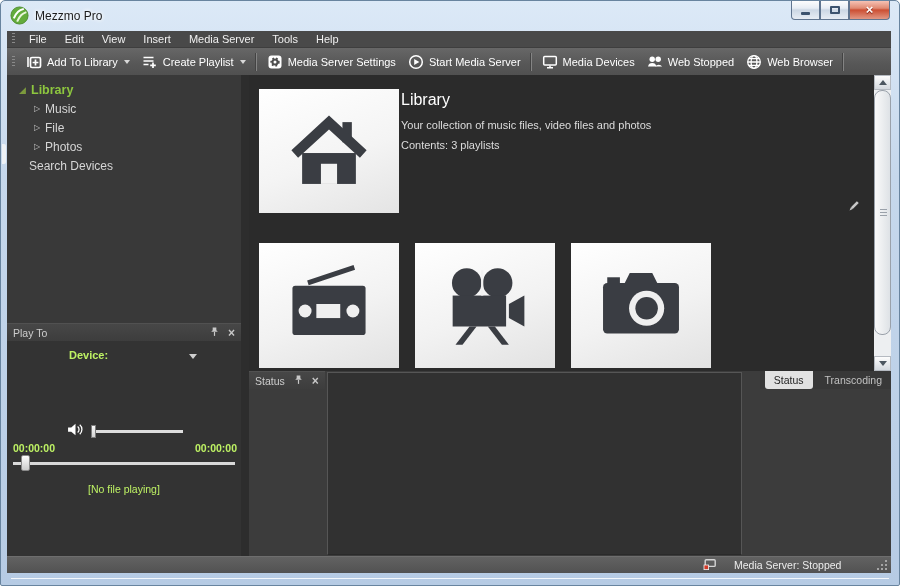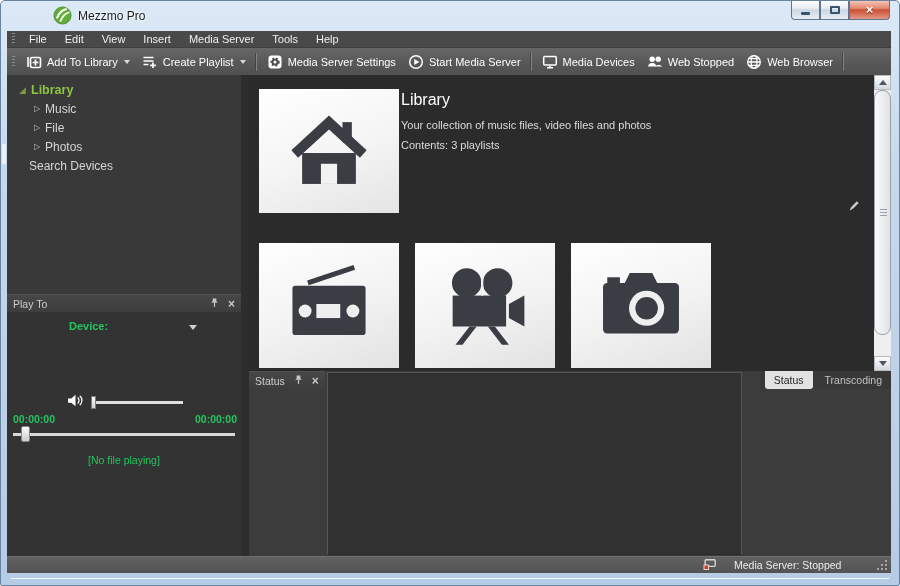--- a/index.html
+++ b/index.html
@@ -8,21 +8,21 @@
 
   .frame { position:relative; width:900px; height:586px;
     background:linear-gradient(180deg,#dce9f7 0%,#c6d8ec 30%,#b6cbe4 100%);
     border:1px solid #68849f; border-radius:5px 5px 2px 2px; }
   .frame::after { content:""; position:absolute; left:10px; right:10px; bottom:6px;
     height:1px; background:rgba(255,255,255,.85); }
   .left-notch { position:absolute; left:1px; top:143px; width:4px; height:20px;
     background:#eef2f6; border-radius:0 2px 2px 0; }
 
   
-  .titlebar { position:absolute; left:0; top:0; right:0; height:30px;margin-left:43px; }
+  .titlebar { position:absolute; left:0; top:0; right:0; height:30px; }
   .logo { position:absolute; left:9px; top:5px; width:19px; height:19px; }
   .win-title { position:absolute; left:34px; top:8px; font-size:12px; color:#1c1c1c;
     text-shadow:0 0 4px #fff, 0 0 4px #fff; }
   .win-buttons { position:absolute; top:0; right:9px; display:flex; }
   .win-btn { width:29px; height:19px; border:1px solid #60758f; border-top:none;
     background:linear-gradient(180deg,#fdfdfd,#e7edf4 40%,#ccd7e4 50%,#e7edf4);
     display:flex; align-items:center; justify-content:center; }
   .win-btn.min { border-radius:0 0 0 4px; }
   .win-btn.close { width:41px; border-radius:0 0 4px 0;
     background:linear-gradient(180deg,#f6c2b4,#e08a73 40%,#cb4f33 50%,#e29884); }
@@ -62,22 +62,22 @@
   .arrow-exp { color:#7c9a3d; font-size:9px; width:12px; display:inline-block; }
   .arrow-col { color:#c2c2c2; font-size:8px; width:11px; display:inline-block; }
   .lbl-root { color:#8dc63f; font-weight:bold; font-size:12.5px; }
 
   .panel-header { height:18px; background:linear-gradient(180deg,#474747,#3d3d3d);
     border-top:1px solid #515151; display:flex; align-items:center;
     color:#cdcdcd; font-size:10.5px; padding:0 6px; gap:8px; }
   .ph-title { flex:1; }
   .ph-close { color:#c8c8c8; font-size:12px; font-weight:bold; line-height:12px; }
 
-  .playto { height:262px; display:flex; flex-direction:column; }
-  .playto-body { flex:1; background:#333333; position:relative; color:#22c55e;text-decoration:underline; }
+  .playto { height:233px; display:flex; flex-direction:column; }
+  .playto-body { flex:1; background:#333333; position:relative; color:#bef264;text-decoration:underline; }
   .device-label { position:absolute; left:62px; top:8px; font-size:11px; font-weight:bold; }
   .device-caret { position:absolute; right:44px; top:13px; width:0; height:0;
     border-left:4px solid transparent; border-right:4px solid transparent;
     border-top:5px solid #cfcfcf; }
   .vol-row { position:absolute; left:60px; top:80px; display:flex; align-items:center; }
   .vol-track { width:92px; height:3px; background:#dedede; margin-left:7px; position:relative; }
   .vol-thumb { position:absolute; left:0; top:-5px; width:5px; height:13px;
     background:linear-gradient(180deg,#fafafa,#d2d2d2); border:1px solid #7d7d7d; }
   .time-row { position:absolute; top:101px; left:6px; right:4px; display:flex;
     justify-content:space-between; font-size:10.5px; font-weight:bold; }

